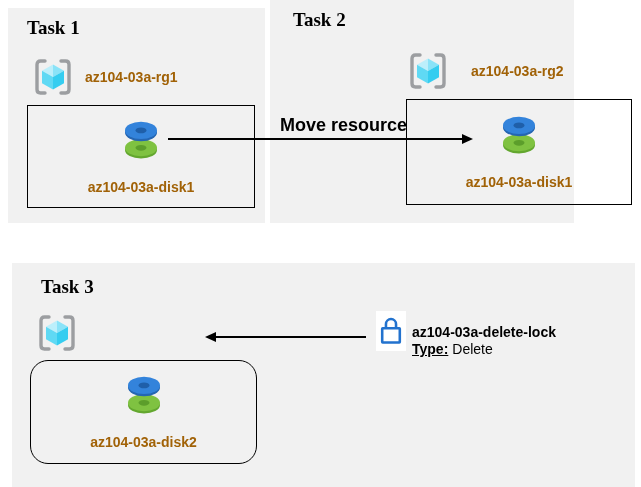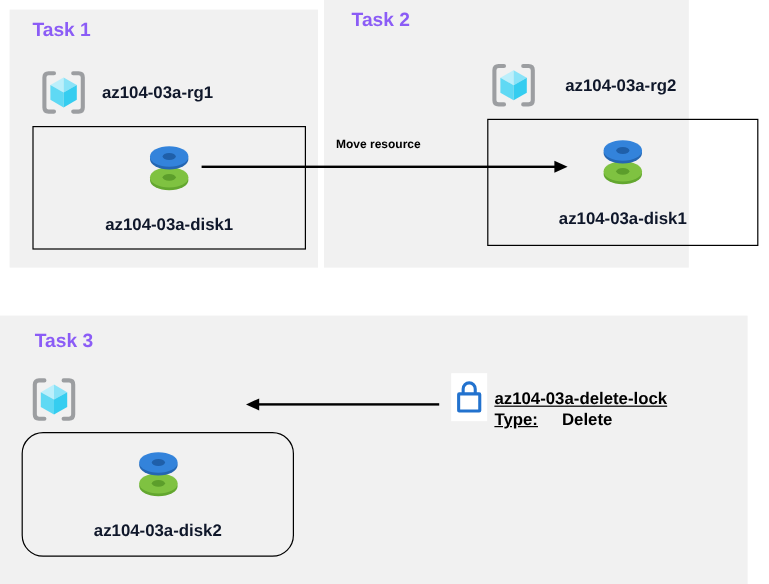--- a/index.html
+++ b/index.html
@@ -4,34 +4,35 @@
 <style>
   html,body{margin:0;padding:0;background:#ffffff;}
   .canvas{
     position:relative;width:641px;height:487px;background:#ffffff;
     font-family:"Liberation Sans","DejaVu Sans",sans-serif;
     color:#000;overflow:hidden;
   }
   .panel{position:absolute;background:#F1F1F1;}
   #panel1{left:8px;top:8px;width:257px;height:215px;}
   #panel2{left:270px;top:0px;width:304px;height:223px;}
-  #panel3{left:0;top:263px;width:623px;height:224px;}
+  #panel3{left:12px;top:263px;width:623px;height:224px;}
   .panel-title{
-    position:absolute;font-size:16px;font-weight:bold;color:#8b5cf6;
+    position:absolute;font-size:19px;font-weight:bold;color:#000000;
     white-space:nowrap;
+    font-family:Liberation Serif, serif;
   }
   #panel1 .panel-title{left:19px;top:9px;}
   #panel2 .panel-title{left:23px;top:9px;}
   #panel3 .panel-title{left:29px;top:13px;}
   .rg-row{position:absolute;display:flex;align-items:center;gap:12px;}
   #panel1 .rg-row{left:25px;top:49px;}
   #panel2 .rg-row{left:138px;top:51px;gap:23px;}
   #panel3 .rg-row{left:25px;top:50px;}
   .rg-icon{width:40px;height:40px;flex:0 0 auto;}
-  .res-label{font-size:14px;font-weight:bold;color:#0f172a;white-space:nowrap;}
+  .res-label{font-size:14px;font-weight:bold;color:#a16207;white-space:nowrap;}
   .res-box{
     position:absolute;border:1.5px solid #000;box-sizing:border-box;
     display:flex;flex-direction:column;align-items:center;justify-content:center;
     background:transparent;
   }
   #panel1 .res-box{left:19px;top:97px;width:228px;height:103px;}
   #panel2 .res-box{left:136px;top:99px;width:226px;height:106px;}
   #panel3 .res-box{left:18px;top:97px;width:227px;height:104px;border-radius:18px;}
   .disk-icon{width:44px;height:42px;}
   .res-box .res-label{margin-top:18px;}
@@ -40,32 +41,32 @@
     position:absolute;width:0;height:0;
     border-top:5px solid transparent;border-bottom:5px solid transparent;
     border-left:11px solid #000;
   }
   .arrowhead-left{
     position:absolute;width:0;height:0;
     border-top:5px solid transparent;border-bottom:5px solid transparent;
     border-right:11px solid #000;
   }
   .move-label{
-    position:absolute;left:280px;top:115px;font-size:10px;font-weight:bold;
+    position:absolute;left:280px;top:115px;font-size:18px;font-weight:bold;
     white-space:nowrap;color:#000;
   }
   .lock-box{
     position:absolute;left:376px;top:311px;width:30px;height:40px;background:#ffffff;
     display:flex;align-items:center;justify-content:center;
   }
   .lock-icon{width:22px;height:30px;}
   .lock-text{position:absolute;left:412px;top:324px;font-size:14px;line-height:17px;}
-  .lock-text .name{font-weight:bold;white-space:nowrap;text-decoration:underline;}
+  .lock-text .name{font-weight:bold;white-space:nowrap;}
   .lock-text .type-label{font-weight:bold;text-decoration:underline;}
-  .lock-text .type-value{font-weight:bold;margin-left:20px;}
+  .lock-text .type-value{font-weight:normal;margin-left:4px;}
   .defs-holder{position:absolute;width:0;height:0;overflow:hidden;}
 </style>
 </head>
 <body>
 
 <svg class="defs-holder" aria-hidden="true">
   <defs>
     <symbol id="icon-rg" viewBox="0 0 40 40">
       <path d="M12 4 H7.5 Q4 4 4 7.5 V32.5 Q4 36 7.5 36 H12" fill="none" stroke="#9C9EA1" stroke-width="3.4" stroke-linecap="round"></path>
       <path d="M28 4 H32.5 Q36 4 36 7.5 V32.5 Q36 36 32.5 36 H28" fill="none" stroke="#9C9EA1" stroke-width="3.4" stroke-linecap="round"></path>

